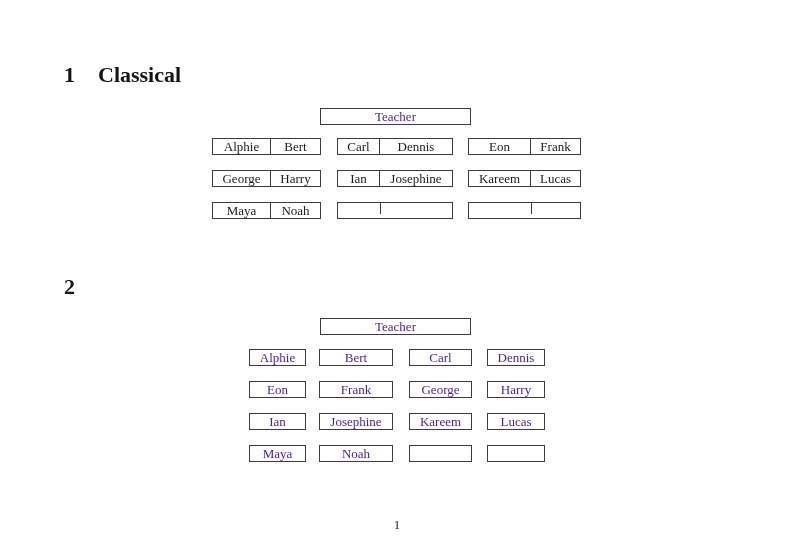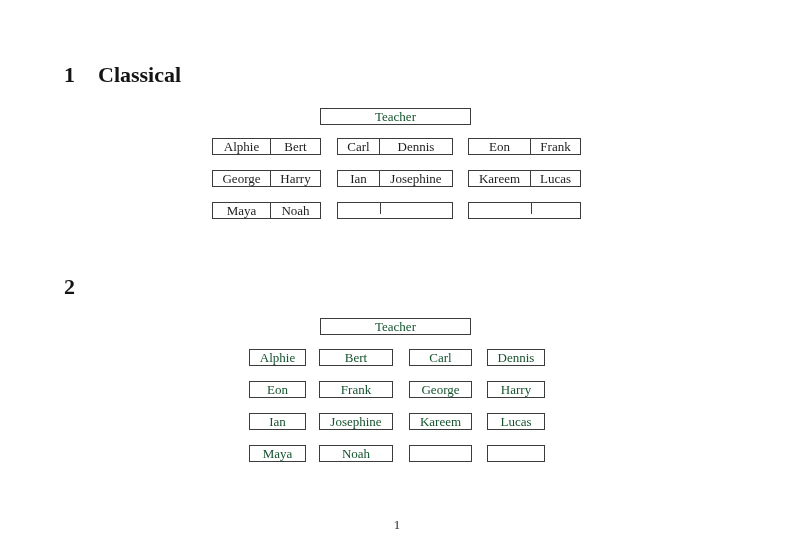--- a/index.html
+++ b/index.html
@@ -22,21 +22,21 @@
   .h1{top:64px;}
   .h2{top:276px;}
 
   
   .boxed{
     position:absolute;
     box-sizing:border-box;
     height:17px;
     border:1px solid #3c3c3c;
     display:flex;align-items:center;justify-content:center;
-    font-size:13px;line-height:1;color:#14532d;
+    font-size:13px;line-height:1;color:#4c1d95;
     background:#ffffff;
   }
   .teacher{left:320px;width:151px;}
   .t1{top:108px;}
   .t2{top:318px;}
 
   
   .desk{
     position:absolute;
     box-sizing:border-box;

